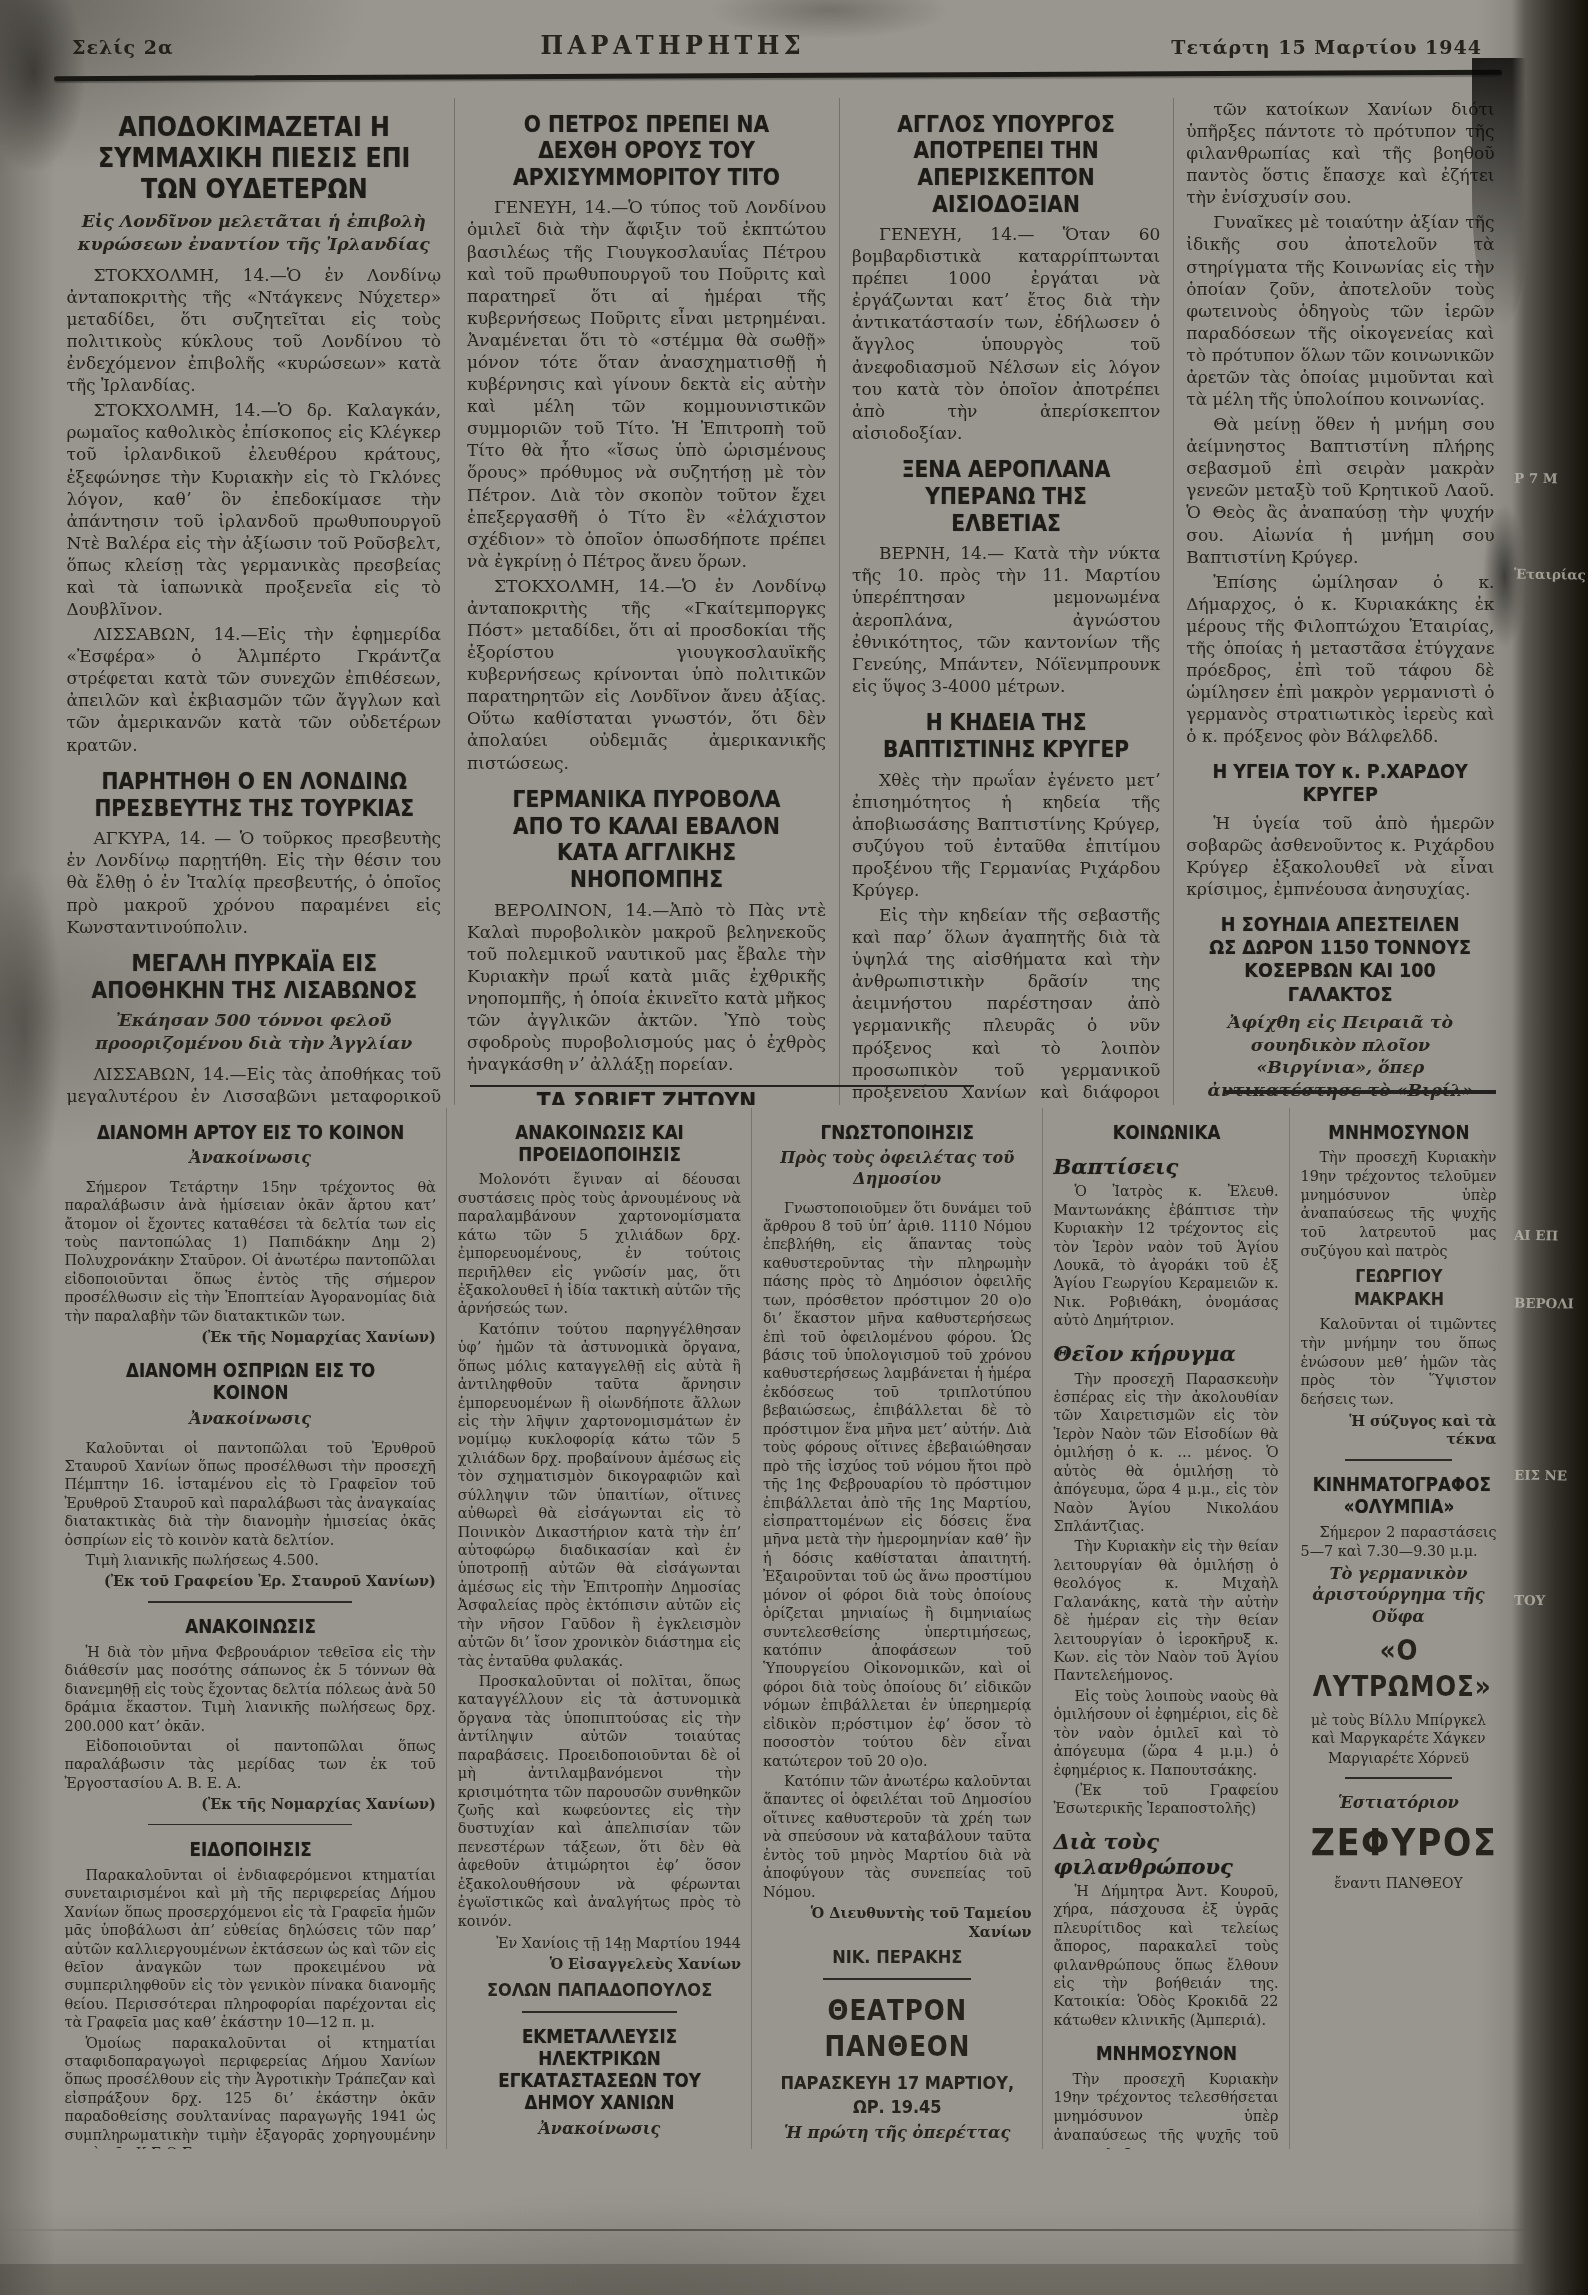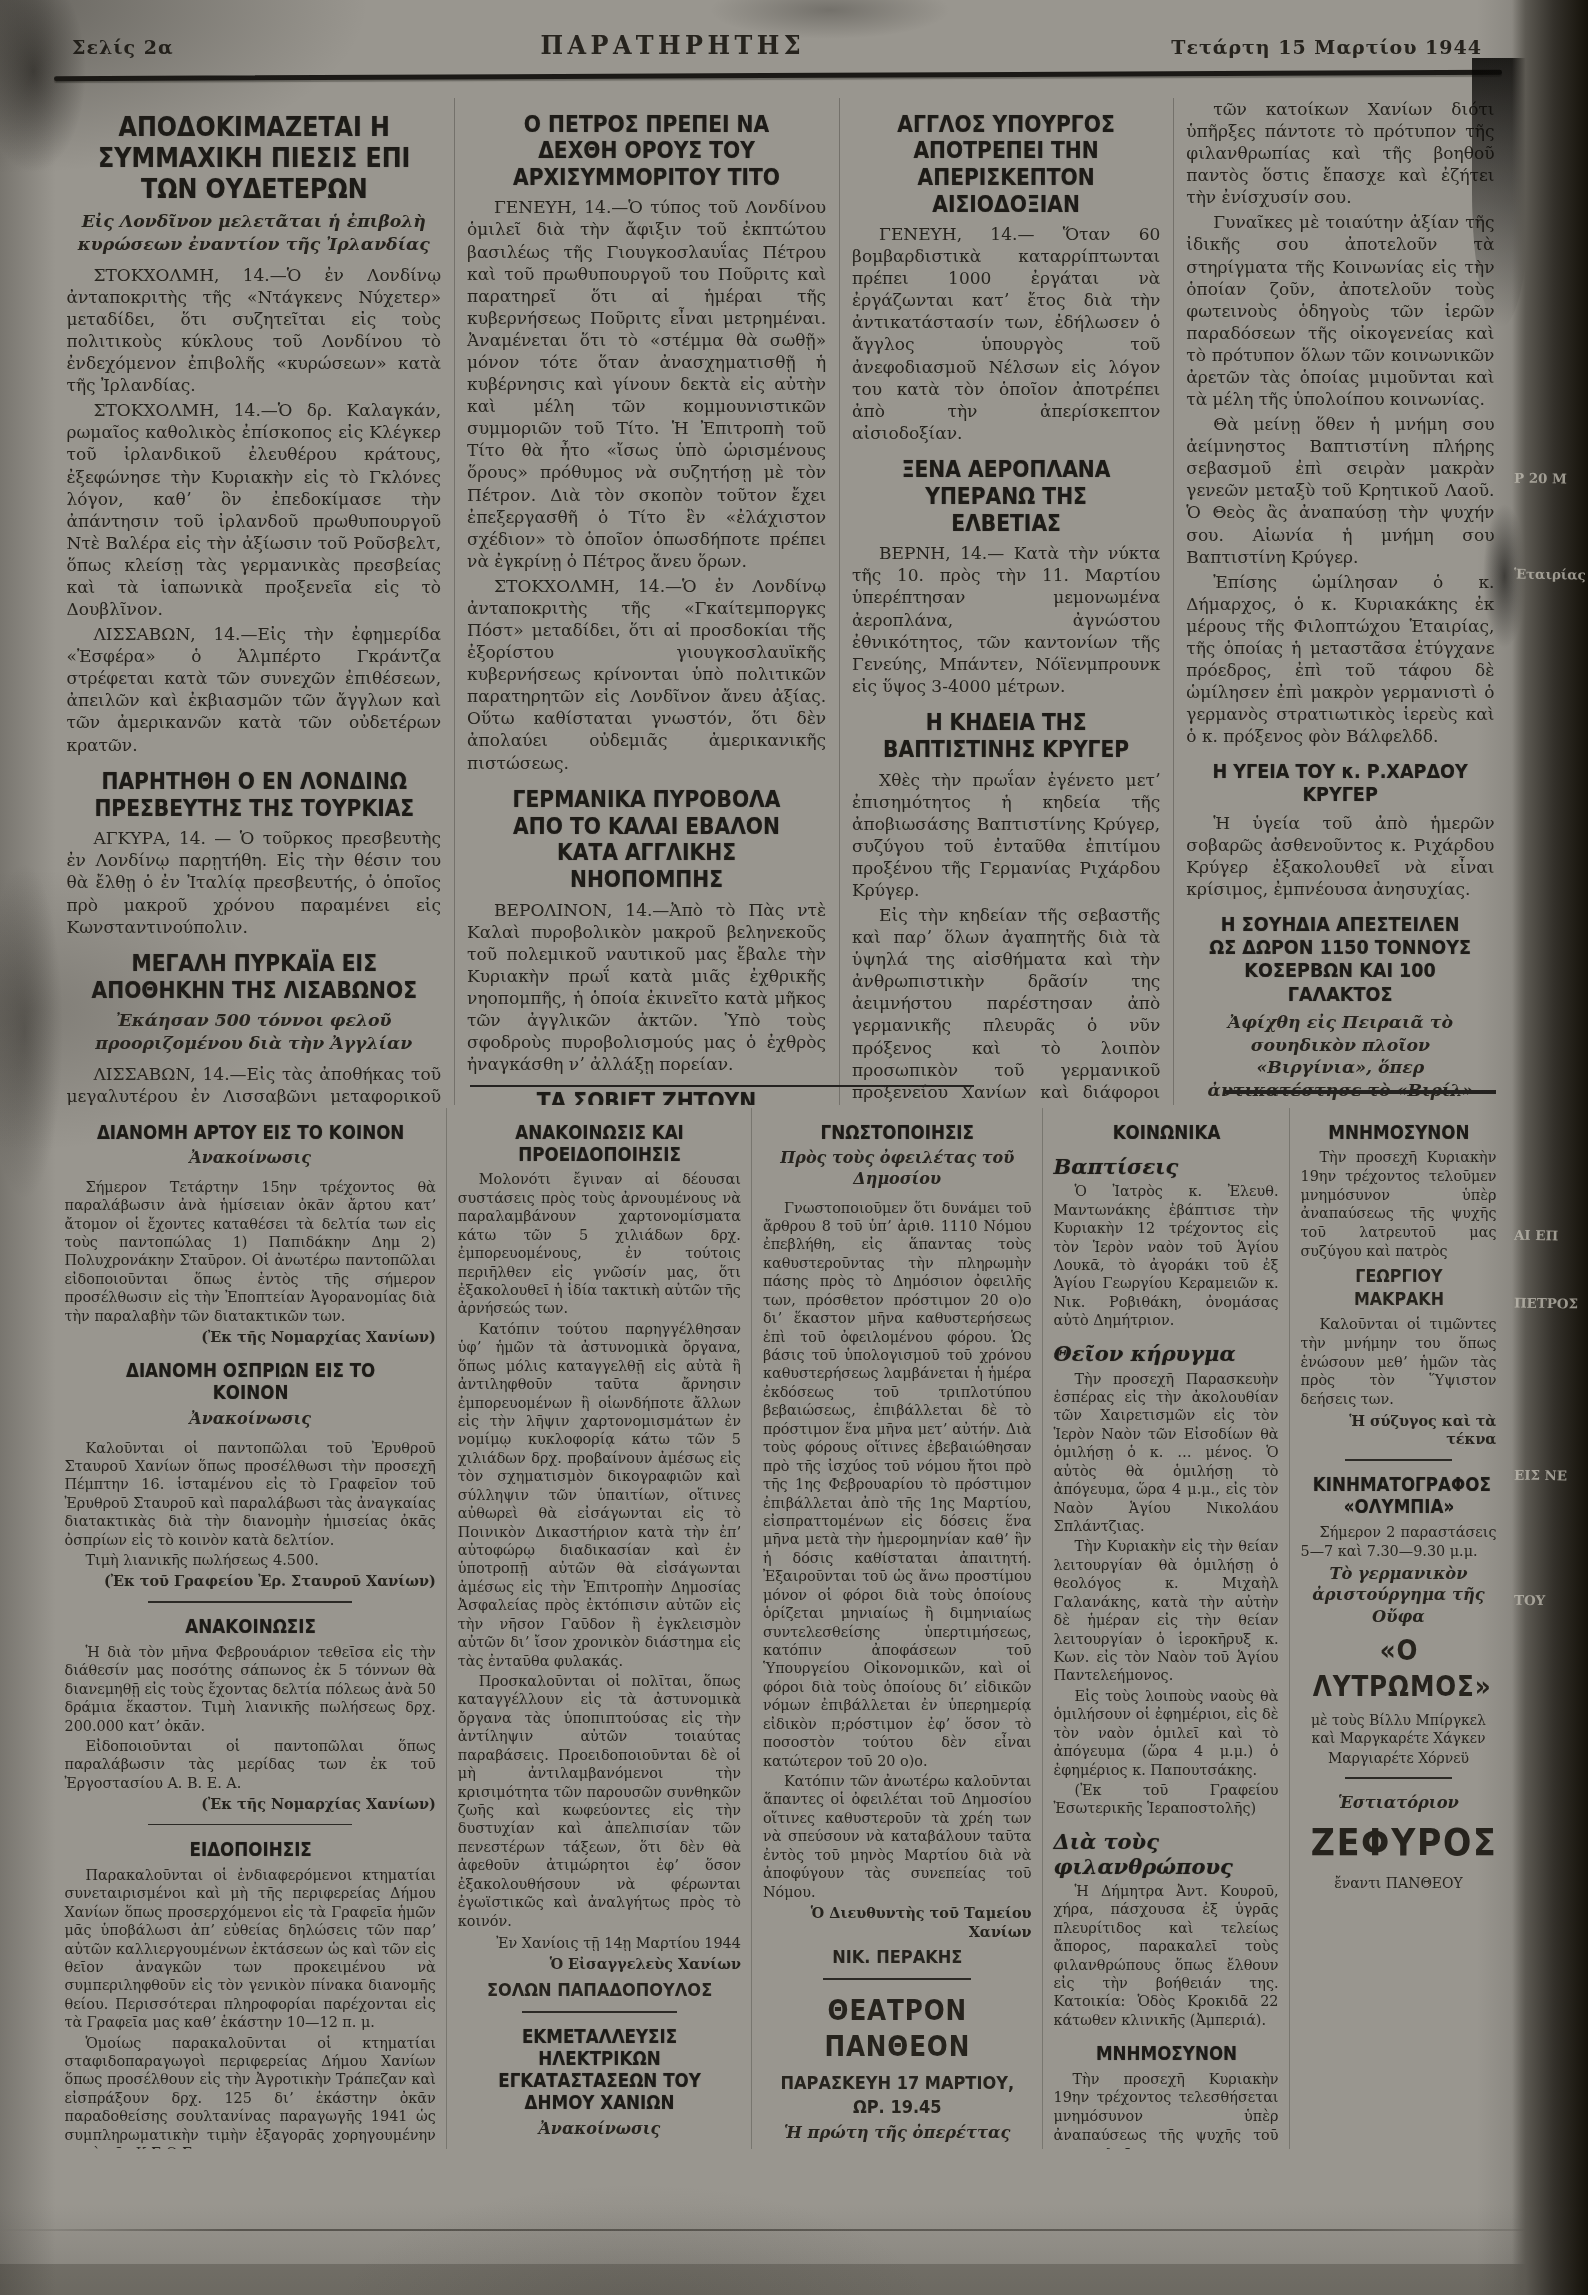--- a/index.html
+++ b/index.html
@@ -266,24 +266,24 @@
           <div class="ln ln-xl">ΖΕΦΥΡΟΣ</div>
           <div class="ln ln-sm">ἔναντι ΠΑΝΘΕΟΥ</div>
         </article>
       </div>
   </section>
 
   <div class="wedge w1"></div>
   <div class="wedge w2"></div>
 
   <aside class="edge">
-    <span class="frag f0">Ρ 20 Μ</span>
+    <span class="frag f0">Ρ 7 Μ</span>
     <span class="frag f1">Ἑταιρίας</span>
     <span class="frag f2">ΑΙ ΕΠ</span>
-    <span class="frag f3">ΠΕΤΡΟΣ</span>
+    <span class="frag f3">ΒΕΡΟΛΙ</span>
     <span class="frag f4">ΕΙΣ ΝΕ</span>
     <span class="frag f5">ΤΟΥ</span>
   </aside>
 
   <div class="tear"></div>
   <div class="bottom-band"></div>
 </div>
 
 
 </body></html>

